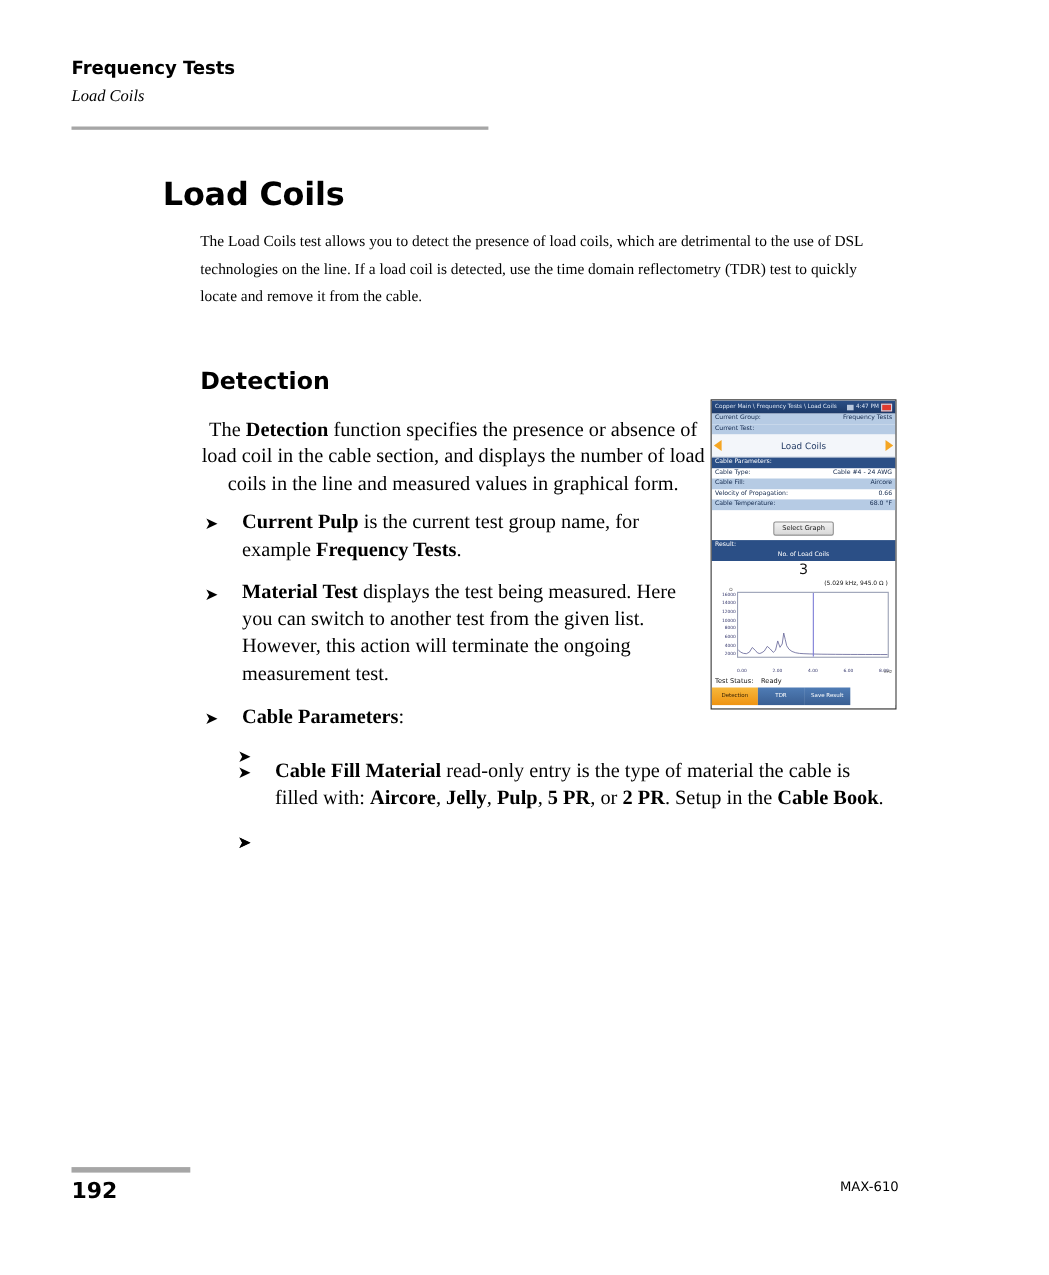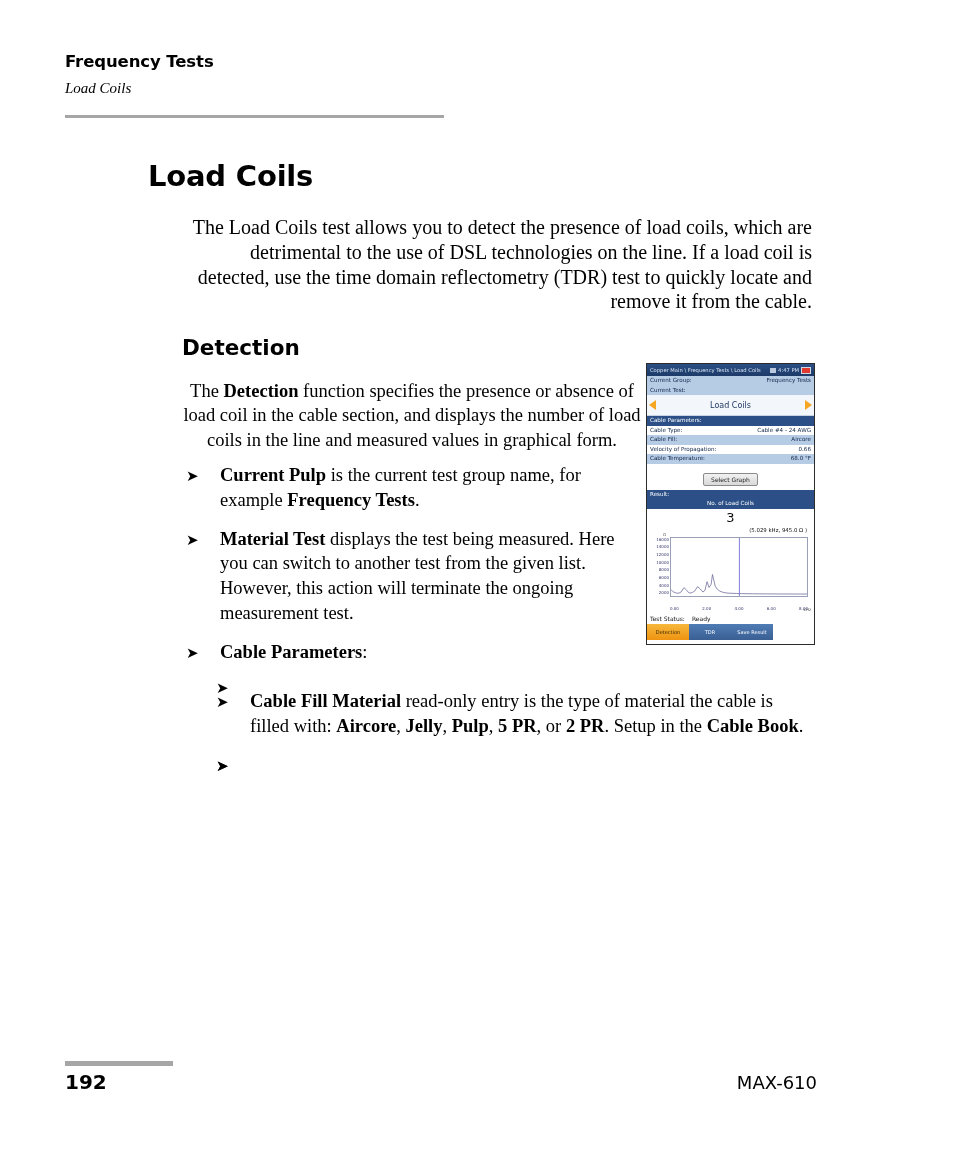--- a/index.html
+++ b/index.html
@@ -56,23 +56,23 @@
     font-size: 29px;
     letter-spacing: -0.2px;
   }
 
   
   .intro {
     position: absolute;
     left: 182px;
     top: 195px;
     width: 630px;
-    font-size: 20px;
+    font-size: 14px;
     line-height: 24.8px;
-    text-align: right;
+    text-align: left;
   }
 
   .h2 {
     position: absolute;
     left: 182px;
     top: 317px;
     font-family: "DejaVu Sans", sans-serif;
     font-weight: bold;
     font-size: 21.5px;
   }
@@ -135,21 +135,21 @@
     top: 1070px;
     font-family: "DejaVu Sans", sans-serif;
     font-weight: bold;
     font-size: 20px;
   }
   .model {
     position: absolute;
     right: 137px;
     top: 1072px;
     font-family: "DejaVu Sans", sans-serif;
-    font-size: 18px;
+    font-size: 12px;
   }
 
   
   .device {
     position: absolute;
     left: 646px;
     top: 363px;
     width: 169px;
     height: 282px;
     background: #ffffff;

